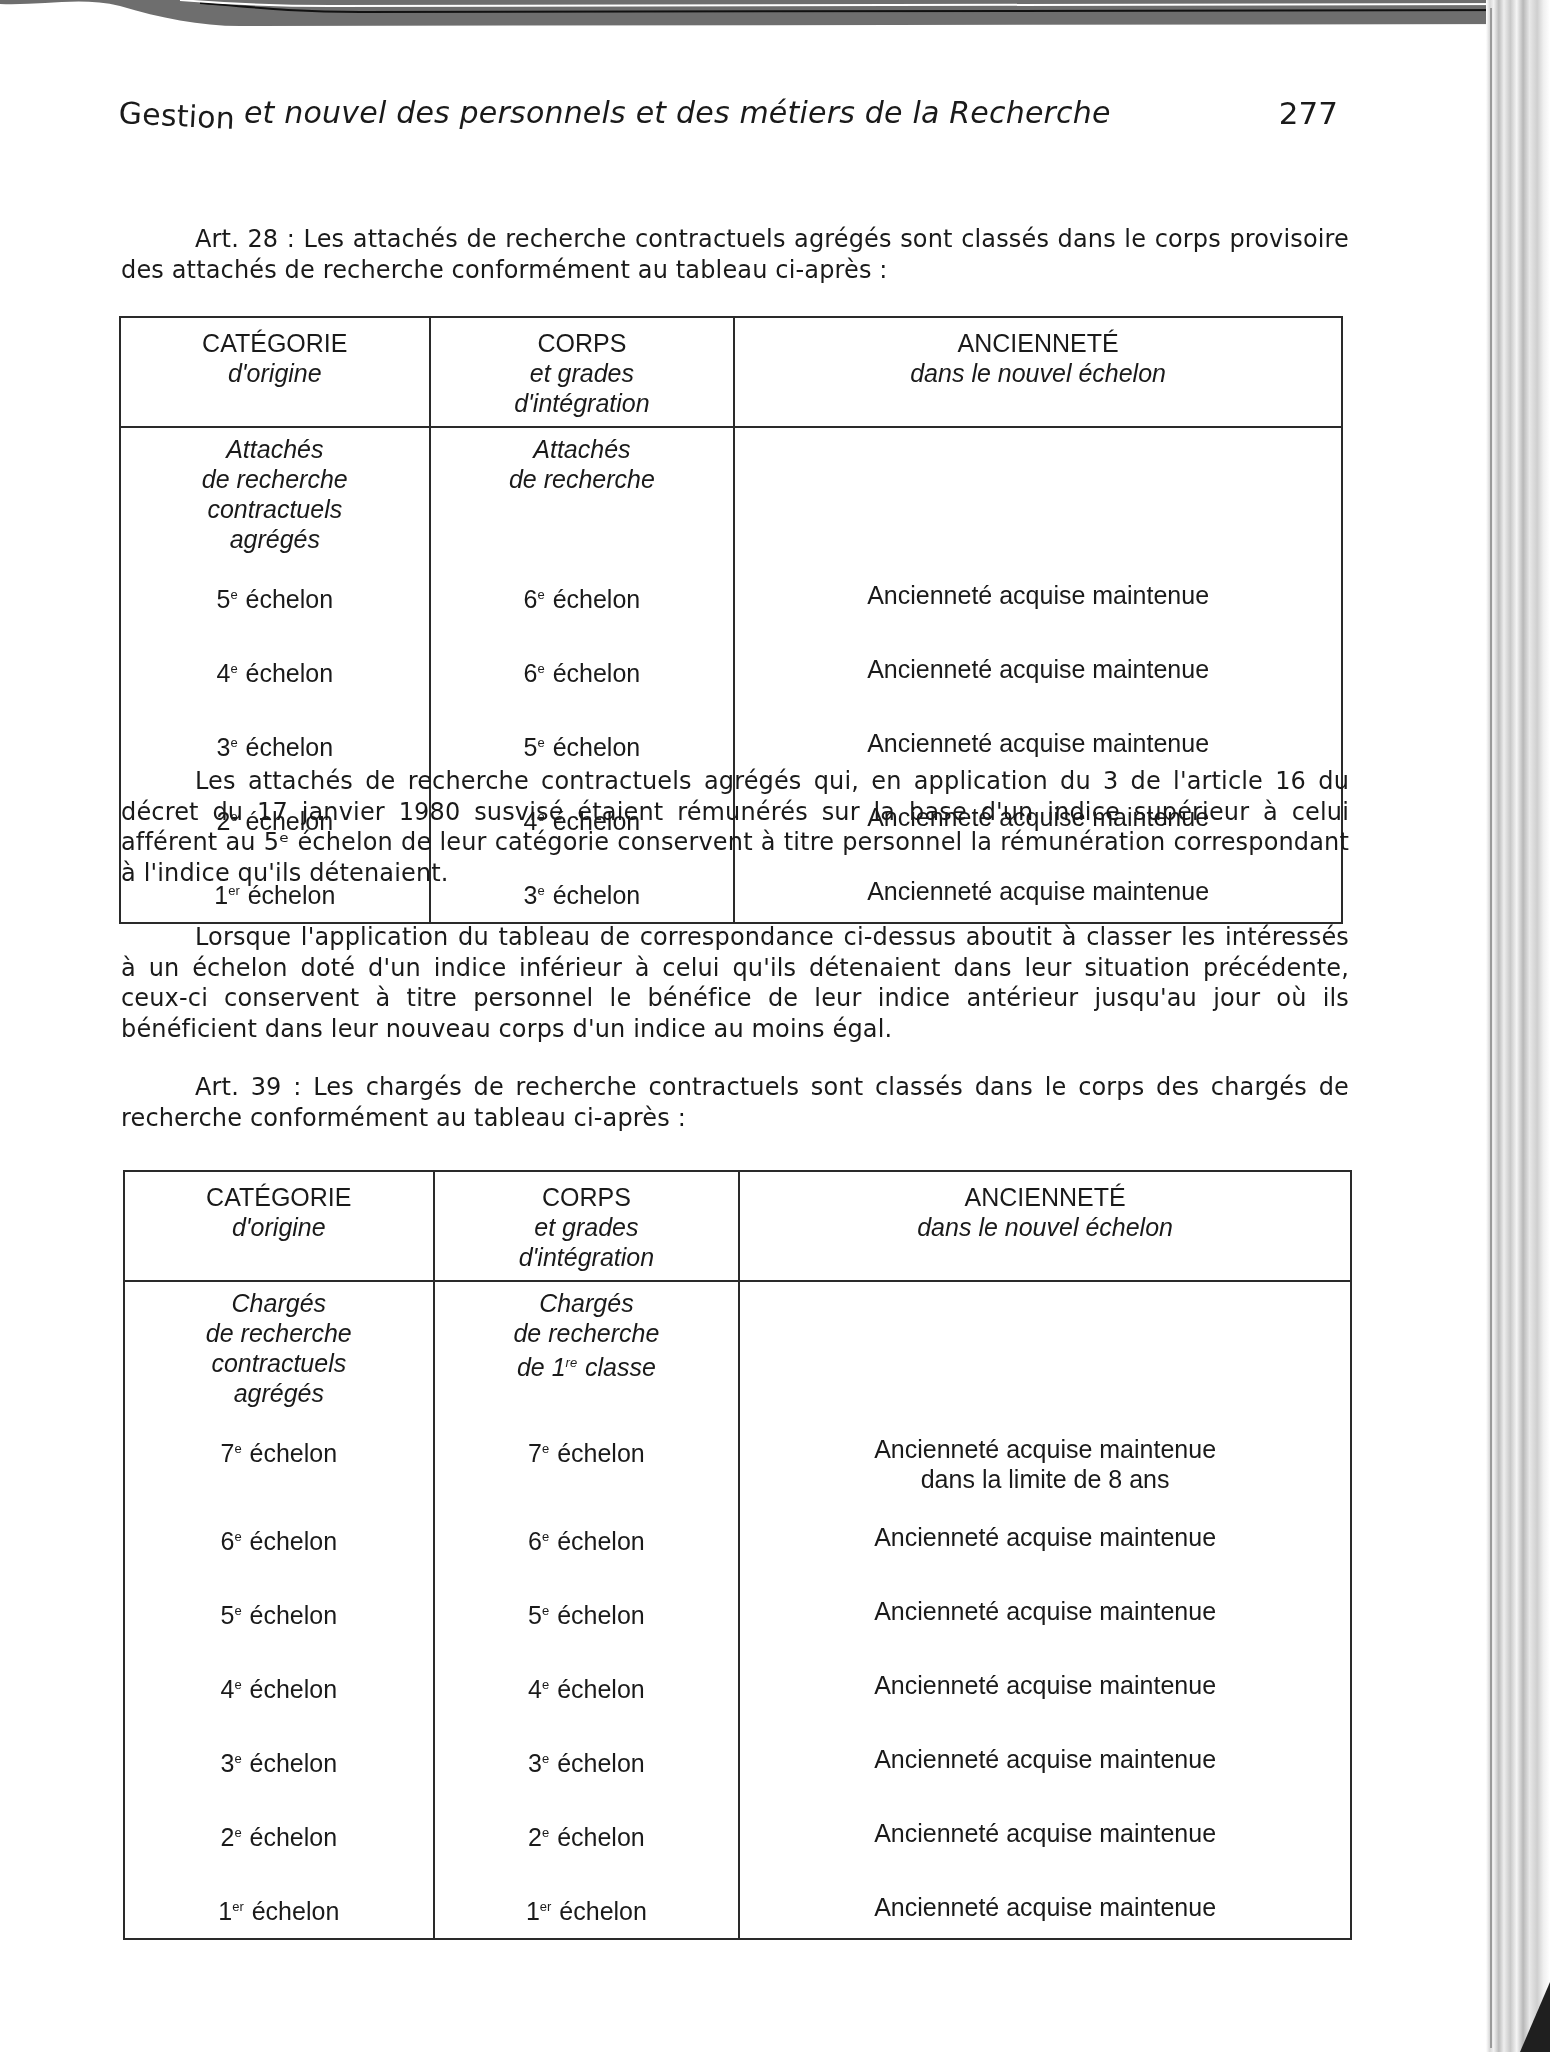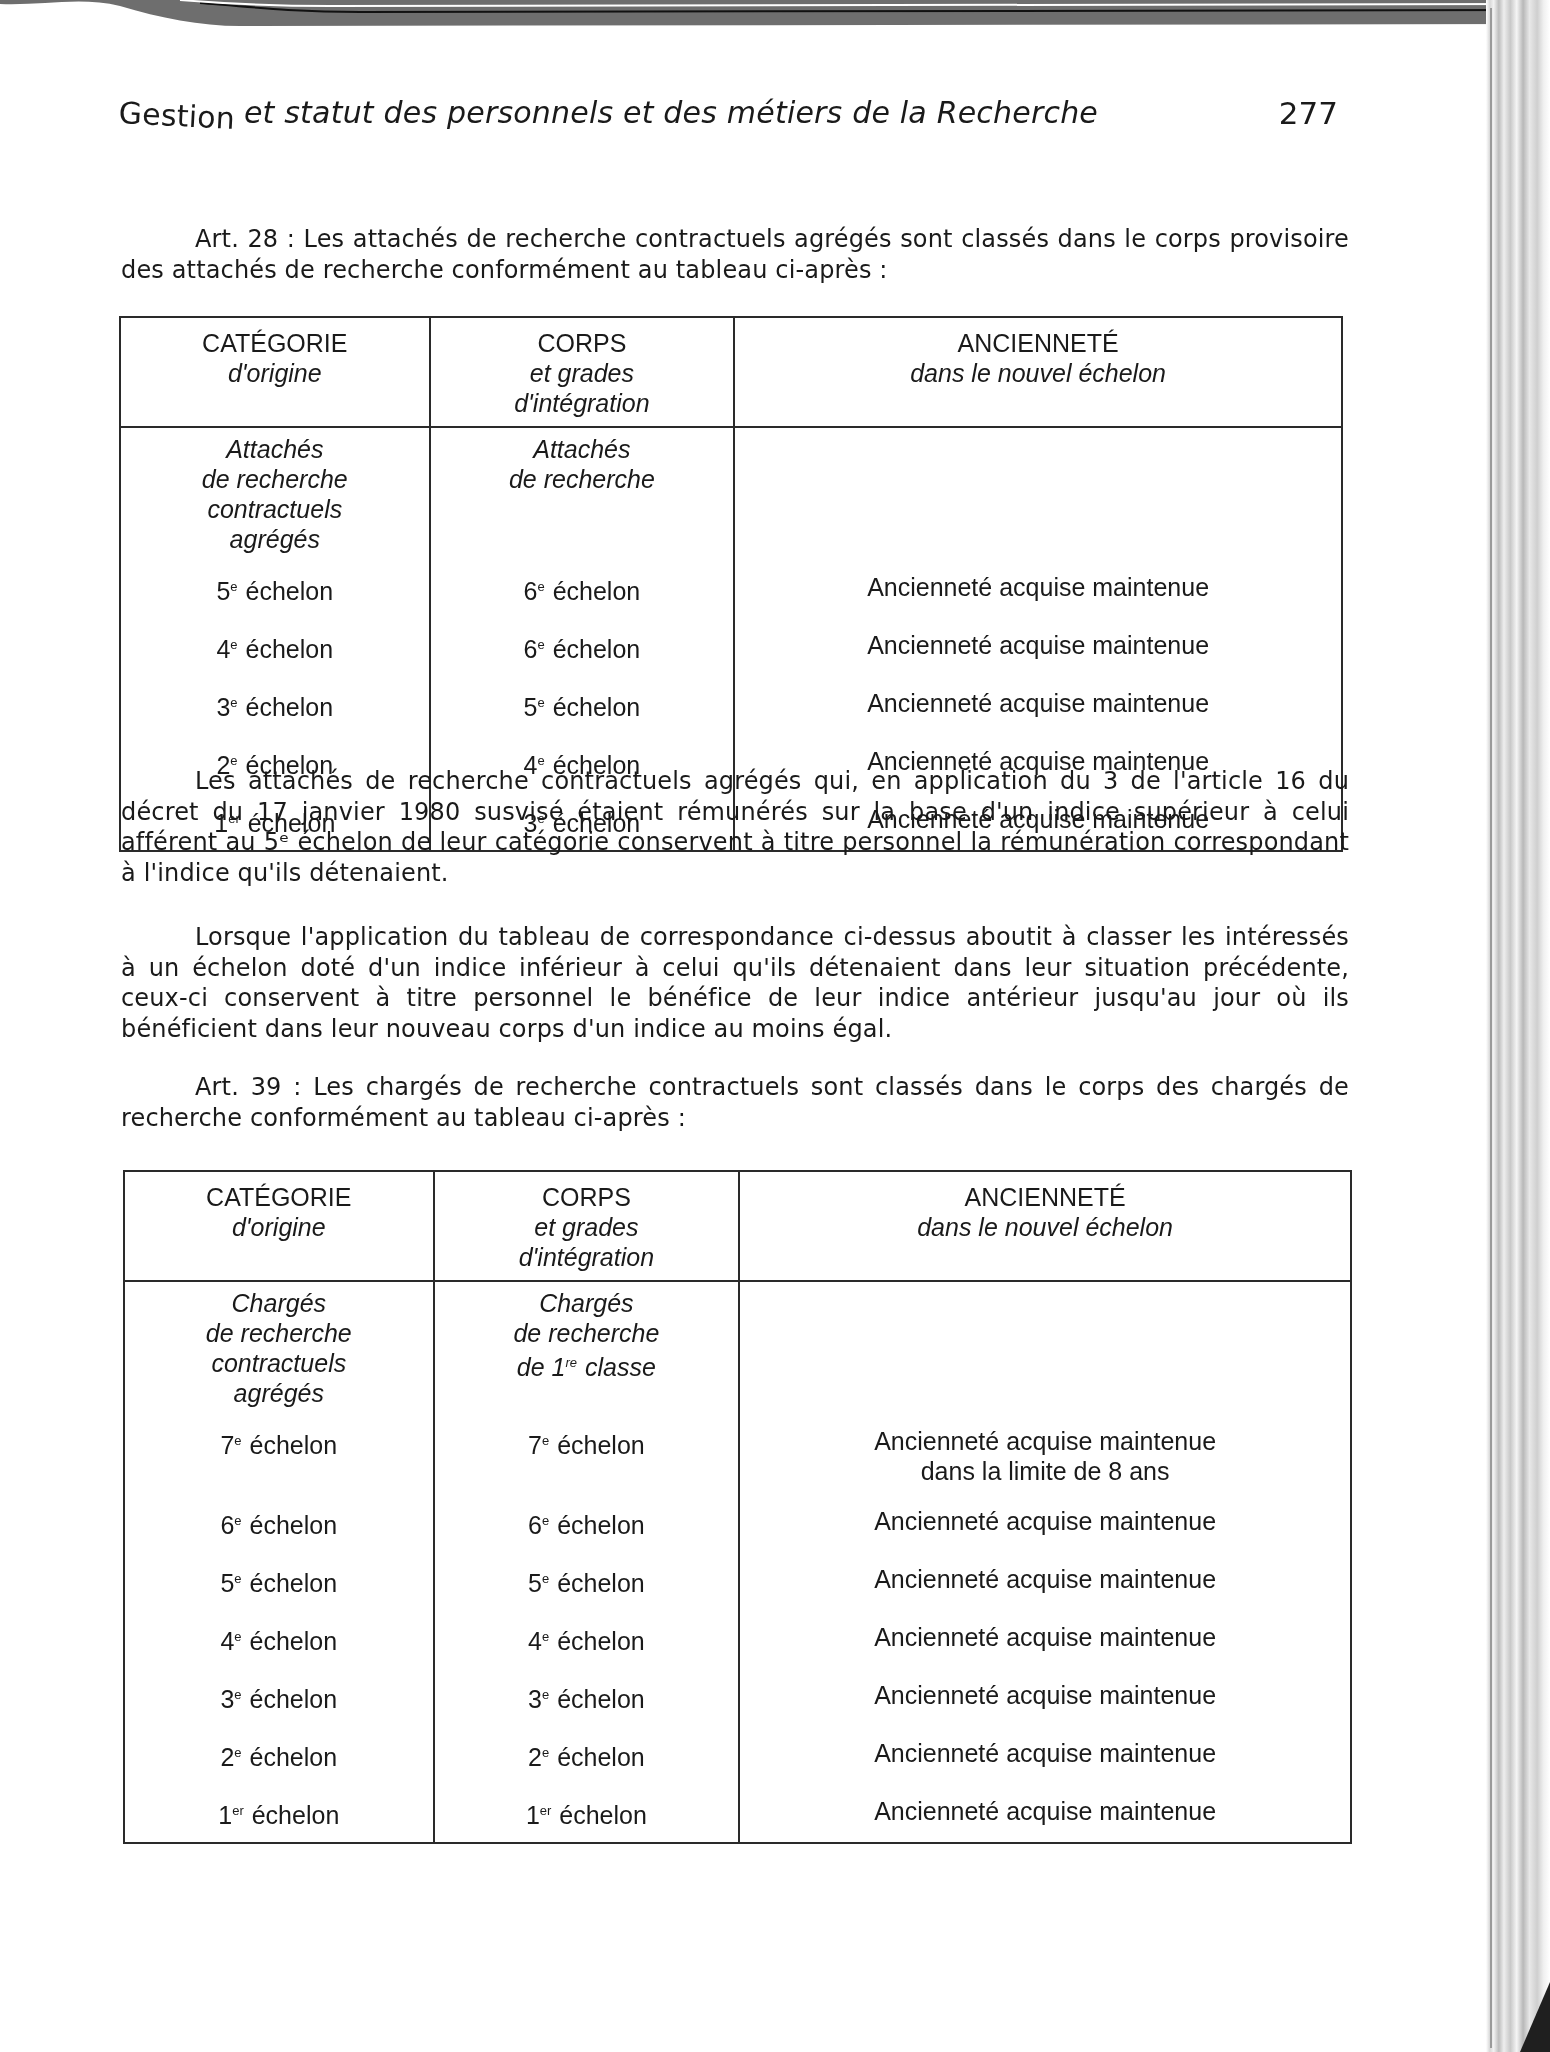--- a/index.html
+++ b/index.html
@@ -37,21 +37,21 @@
   .para .ind { display: inline-block; width: 74px; }
   .para.art32 { top: 224px; }
   .para.p1 { top: 766px; }
   .para.p2 { top: 922px; }
   .para.art33 { top: 1072px; }
 
   table.corr {
     position: absolute; border-collapse: collapse;
     font-family: "Liberation Sans", sans-serif; font-size: 25px; color: #1a1a1a;
   }
-  table.corr td, table.corr th { border-left: 2px solid #2a2a2a; border-right: 2px solid #2a2a2a; padding: 8px; vertical-align: top; text-align: center; font-weight: normal; }
+  table.corr td, table.corr th { border-left: 2px solid #2a2a2a; border-right: 2px solid #2a2a2a; padding: 16px; vertical-align: top; text-align: center; font-weight: normal; }
   table.corr { border: 2px solid #2a2a2a; }
   table.corr thead th { border-bottom: 2px solid #2a2a2a; padding-top: 10px; padding-bottom: 8px; line-height: 30px; }
   .hmain { display: block; }
   .hsub { display: block; font-style: italic; }
   .grp { font-style: italic; line-height: 30px; padding-top: 6px !important; padding-bottom: 10px !important; }
   .grp span { display: block; }
   table.corr tbody tr.row td { height: 42px; line-height: 30px; }
   sup { font-size: 13px; vertical-align: 9px; margin-right: 1px; }
 
   #t1 { left: 119px; top: 316px; width: 1224px; }
@@ -66,21 +66,21 @@
 <svg class="edge-top" viewBox="0 0 1550 26" preserveAspectRatio="none">
   <path d="M0,0 L1550,0 L1550,24 L240,26 C200,26 160,18 120,6 C80,-4 40,6 0,4 Z" fill="#6e6e6e"></path>
   <path d="M200,3 C260,8 300,12 360,12 L1550,10" stroke="#111" stroke-width="2" fill="none"></path>
   <path d="M180,0 C230,4 270,6 330,6 L1550,4" stroke="#ffffff" stroke-width="2" fill="none"></path>
 </svg>
 <div class="edge-right"></div>
 <div class="edge-right-line"></div>
 <div class="corner-br"></div>
 
 <div class="running-head">
-  <div class="running-title"><span class="big">Gestion</span><span> et statut des personnels et des métiers de la Recherche</span></div>
+  <div class="running-title"><span class="big">Gestion</span><span> et nouvel des personnels et des métiers de la Recherche</span></div>
   <div class="page-number">277</div>
 </div>
 
 <div class="para art32"><span class="ind"></span><span>Art. 28 : Les attachés de recherche contractuels agrégés sont classés dans le corps provisoire des attachés de recherche conformément au tableau ci-après :</span></div>
 
 <table class="corr" id="t1">
   <colgroup>
       <col class="c1">
       <col class="c2">
       <col class="c3">

